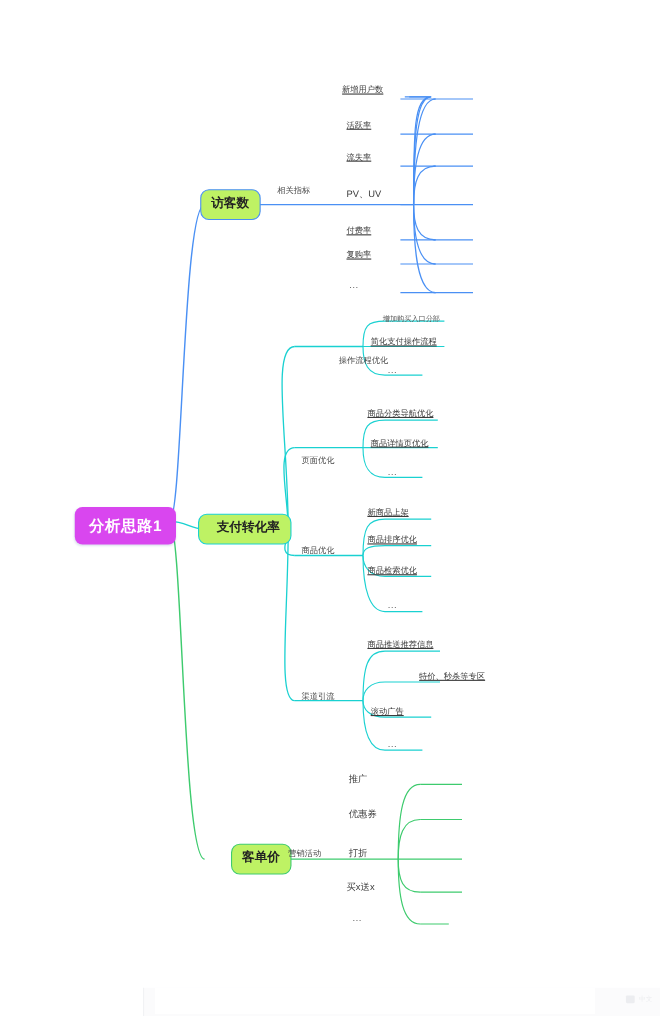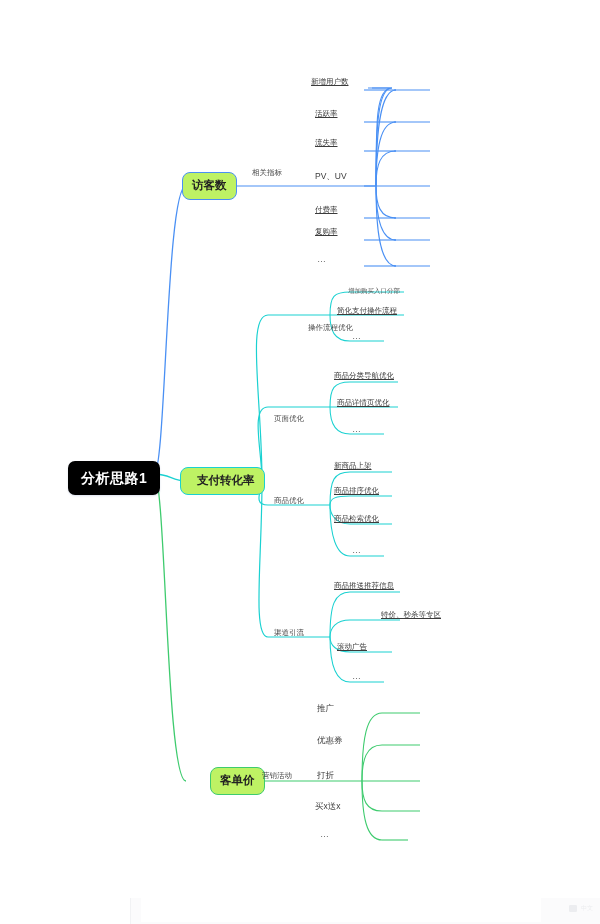--- a/index.html
+++ b/index.html
@@ -33,21 +33,21 @@
 
   
   .node {
     position: absolute;
     box-sizing: border-box;
     white-space: nowrap;
     line-height: 1;
   }
 
   .node-root {
-    background: #000000;
+    background: #d946ef;
     color: #ffffff;
     border-radius: 7px;
     font-size: 14px;
     font-weight: bold;
     padding: 10px 13px;
     letter-spacing: 0.5px;
     box-shadow: 0 1px 2px rgba(60,90,160,0.18);
   }
 
   .node-branch {

